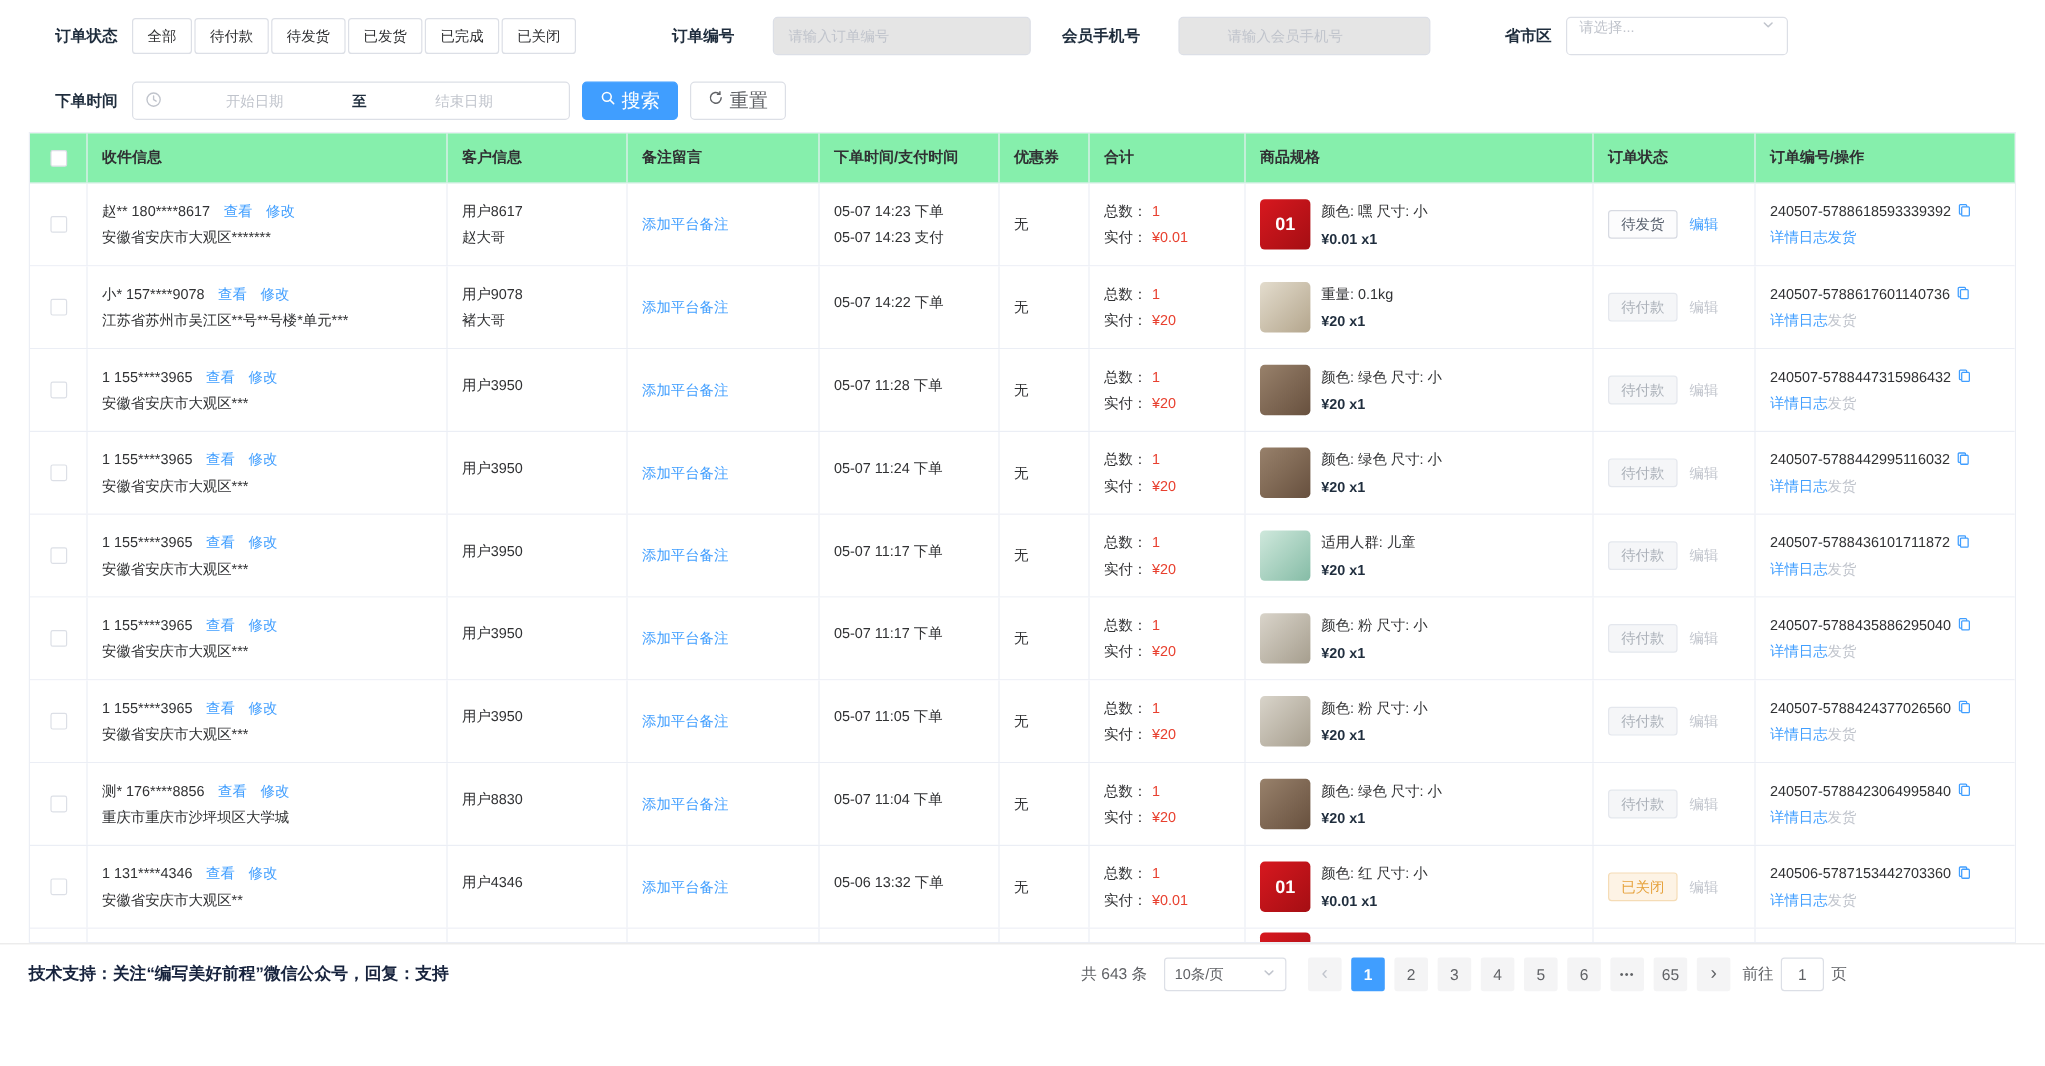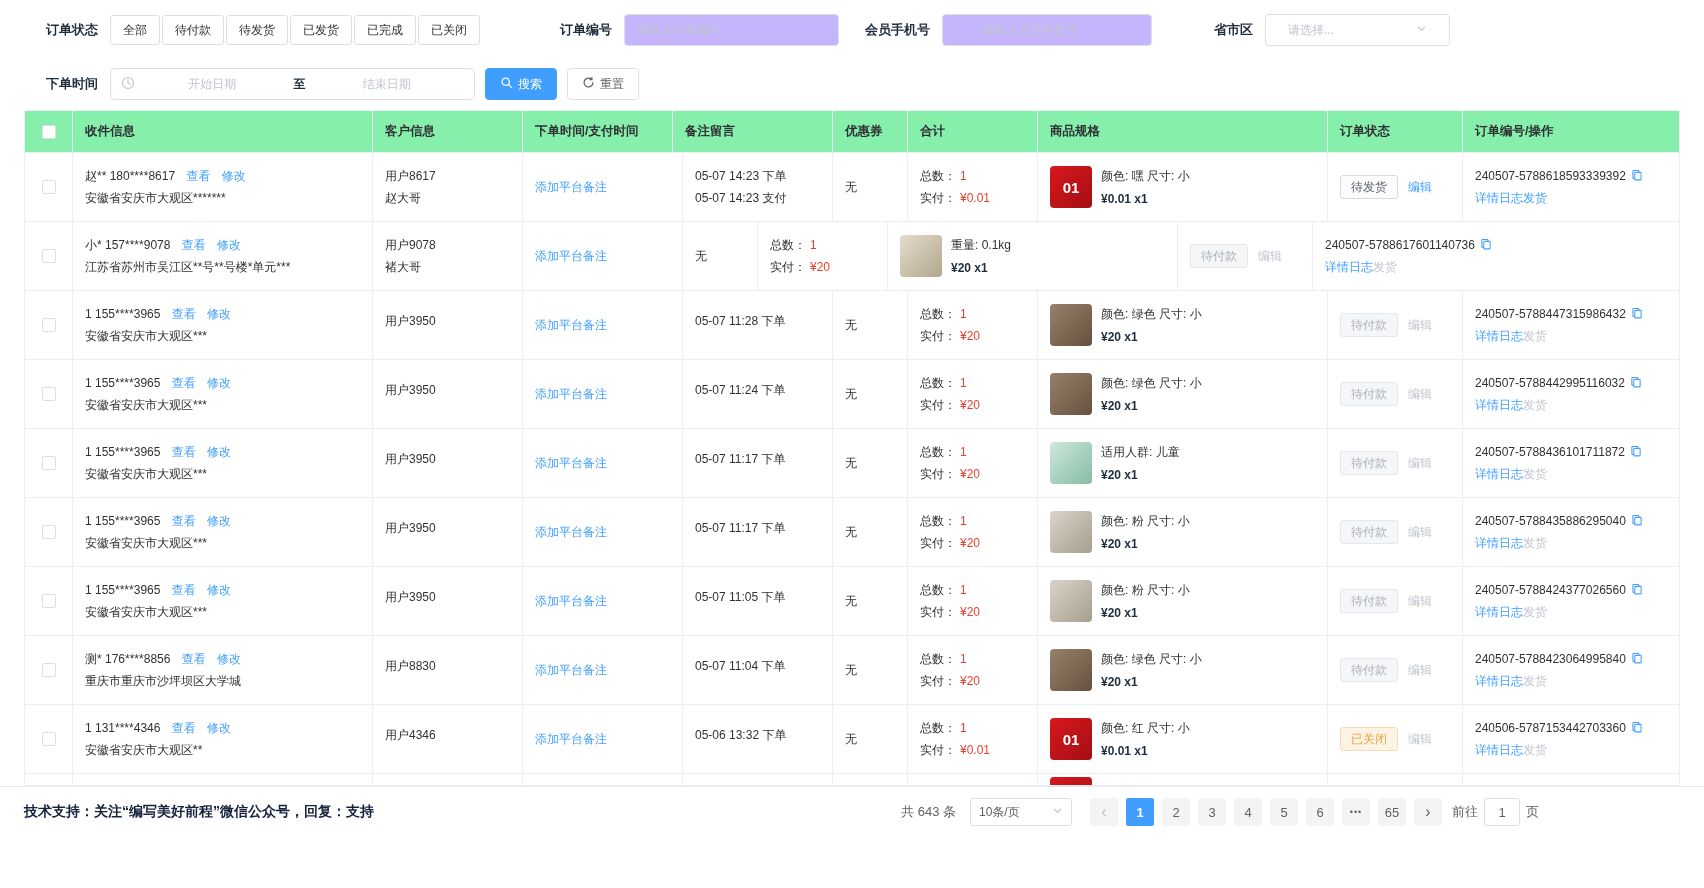--- a/index.html
+++ b/index.html
@@ -28,38 +28,38 @@
   .mr80 { margin-right: 80px; } .mr26 { margin-right: 26px; } .mr62 { margin-right: 62px; }
   .flabel { font-weight: bold; font-size: 13px; color: #1f2d3d; margin-right: 12px; white-space: nowrap; }
   .btn-group { display: flex; gap: 2px; }
   .status-btn {
     height: 30px; padding: 0 12px; background: #fff; border: 1px solid #dcdfe6;
     border-radius: 3px; font-size: 12px; color: #303133; cursor: pointer;
     font-family: inherit;
   }
   .text-input {
     height: 32px; border: 1px solid #dcdfe6; border-radius: 4px; padding: 0 12px;
-    font-size: 12px; color: #606266; outline: none; font-family: inherit; background:#c4b5fd;
+    font-size: 12px; color: #606266; outline: none; font-family: inherit; background:#e5e5e5;margin-left:20px;
   }
   .text-input::placeholder { color: #c0c4cc; }
   .w215 { width: 215px; } .w210 { width: 210px; padding-left: 40px; }
   .select {
     width: 185px; height: 32px; border: 1px solid #dcdfe6; border-radius: 4px;
-    display: flex; align-items: center; justify-content: space-between;
-    padding: 0 22px; background: #fff; cursor: pointer;
+    display: flex; align-items: flex-start; justify-content: space-between;
+    padding: 0 10px; background: #fff; cursor: pointer;
   }
   .select .placeholder { color: #c0c4cc; }
   .date-range {
     width: 365px; height: 32px; border: 1px solid #dcdfe6; border-radius: 4px;
     display: flex; align-items: center; padding: 0 10px; background: #fff; cursor: pointer;
   }
   .dr-text { flex: 1; text-align: center; color: #c0c4cc; }
   .dr-sep { color: #1f2d3d; font-weight: bold; padding: 0 4px; }
   .btn {
-    height: 32px; padding: 0 14px; border-radius: 4px; font-size: 12px; cursor: pointer;
+    height: 32px; padding: 0 14px; border-radius: 4px; font-size: 16px; cursor: pointer;
     display: inline-flex; align-items: center; gap: 5px; font-family: inherit;
   }
   .btn.primary { background: var(--primary, #409eff); border: 1px solid var(--primary, #409eff); color: #fff; margin-left: 10px; }
   .btn.plain { background: #fff; border: 1px solid #dcdfe6; color: #606266; margin-left: 10px; }
 
   
   .table-wrap {
     margin: 0 24px; border: 1px solid #ebeef5; height: 676px; overflow: hidden; background: #fff;
   }
   .thead { display: flex; background: #86efac; border-bottom: 1px solid #ebeef5; height: 42px; }
@@ -208,22 +208,22 @@
   </div>
 </div>
 
 <div class="table-wrap">
   <div class="thead">
     <div class="hcell col-check">
         <span class="checkbox"></span>
       </div>
     <div class="hcell col-recipient">收件信息</div>
     <div class="hcell col-customer">客户信息</div>
+    <div class="hcell col-note">备注留言</div>
     <div class="hcell col-time">下单时间/支付时间</div>
-    <div class="hcell col-note">备注留言</div>
     <div class="hcell col-coupon">优惠券</div>
     <div class="hcell col-total">合计</div>
     <div class="hcell col-spec">商品规格</div>
     <div class="hcell col-status">订单状态</div>
     <div class="hcell col-order">订单编号/操作</div>
   </div>
   <div>
   <div class="trow">
     <div class="cell col-check">
       <span class="checkbox"></span>
@@ -300,20 +300,24 @@
         <a class="link ml8">修改</a>
       </div>
       <div class="line">江苏省苏州市吴江区**号**号楼*单元***</div>
     </div>
     <div class="cell col-customer">
       <div class="line">用户9078</div>
       <div class="line">褚大哥</div>
     </div>
     <div class="cell col-note">
       <a class="link">添加平台备注</a>
+    </div>
+    <div class="cell col-time">
+      <div class="line">05-07 14:22 下单</div>
+      <div class="line"></div>
     </div>
     <div class="cell col-coupon">
       <span>无</span>
     </div>
     <div class="cell col-total">
       <div class="line"><span>总数：</span><span class="red">1</span></div>
       <div class="line"><span>实付：</span><span class="red">¥20</span></div>
     </div>
     <div class="cell col-spec">
       <div class="spec-wrap">

